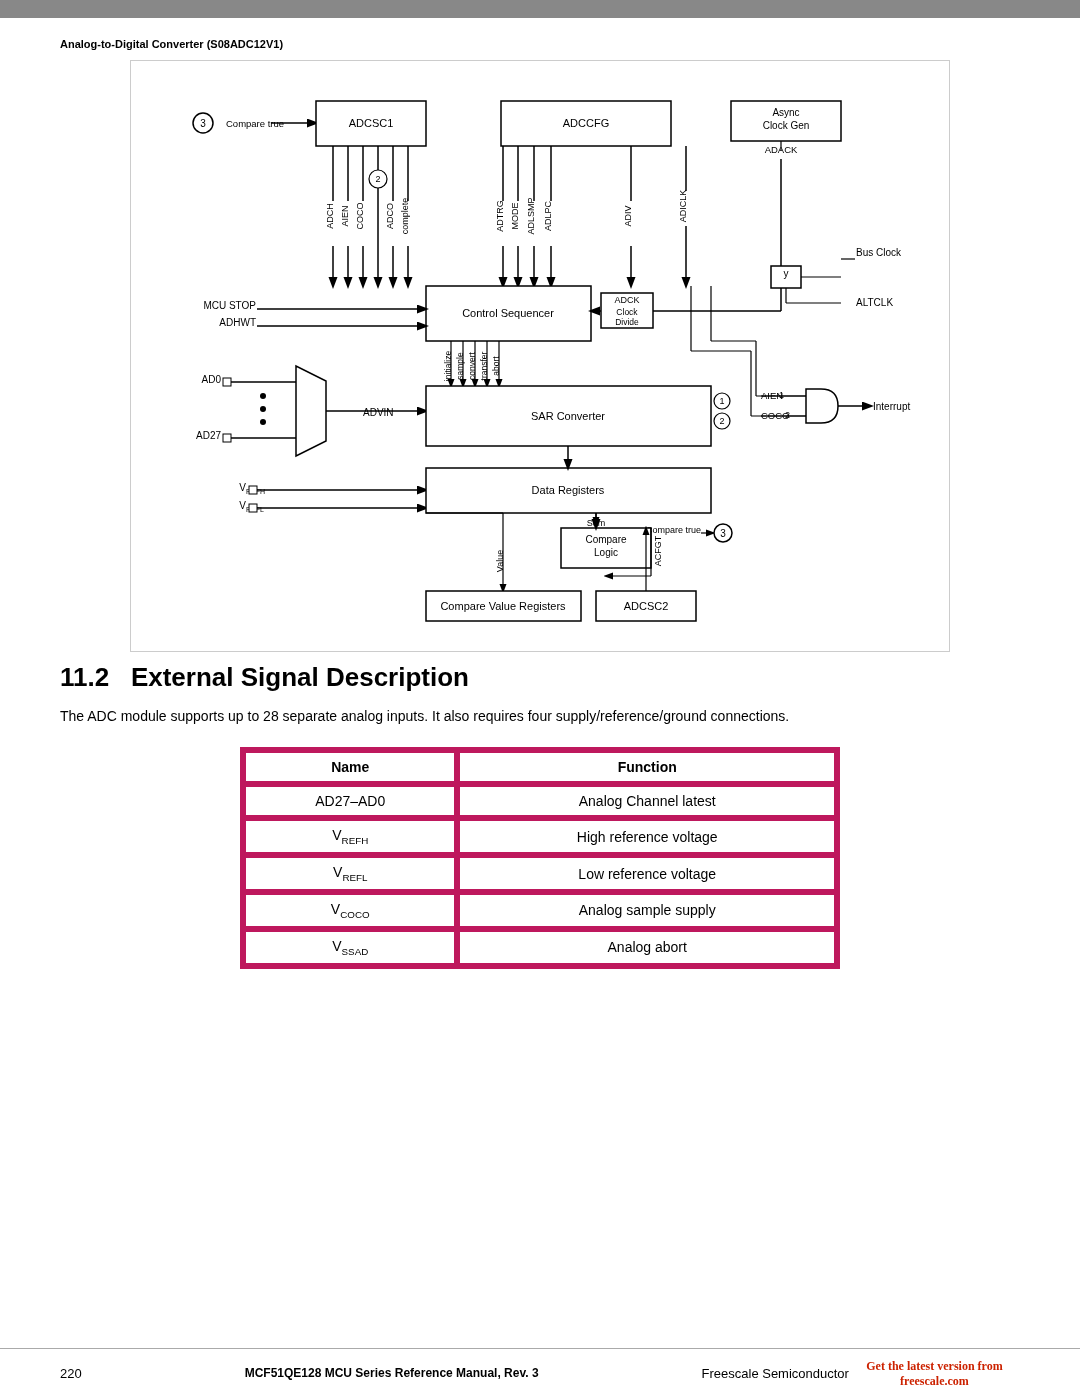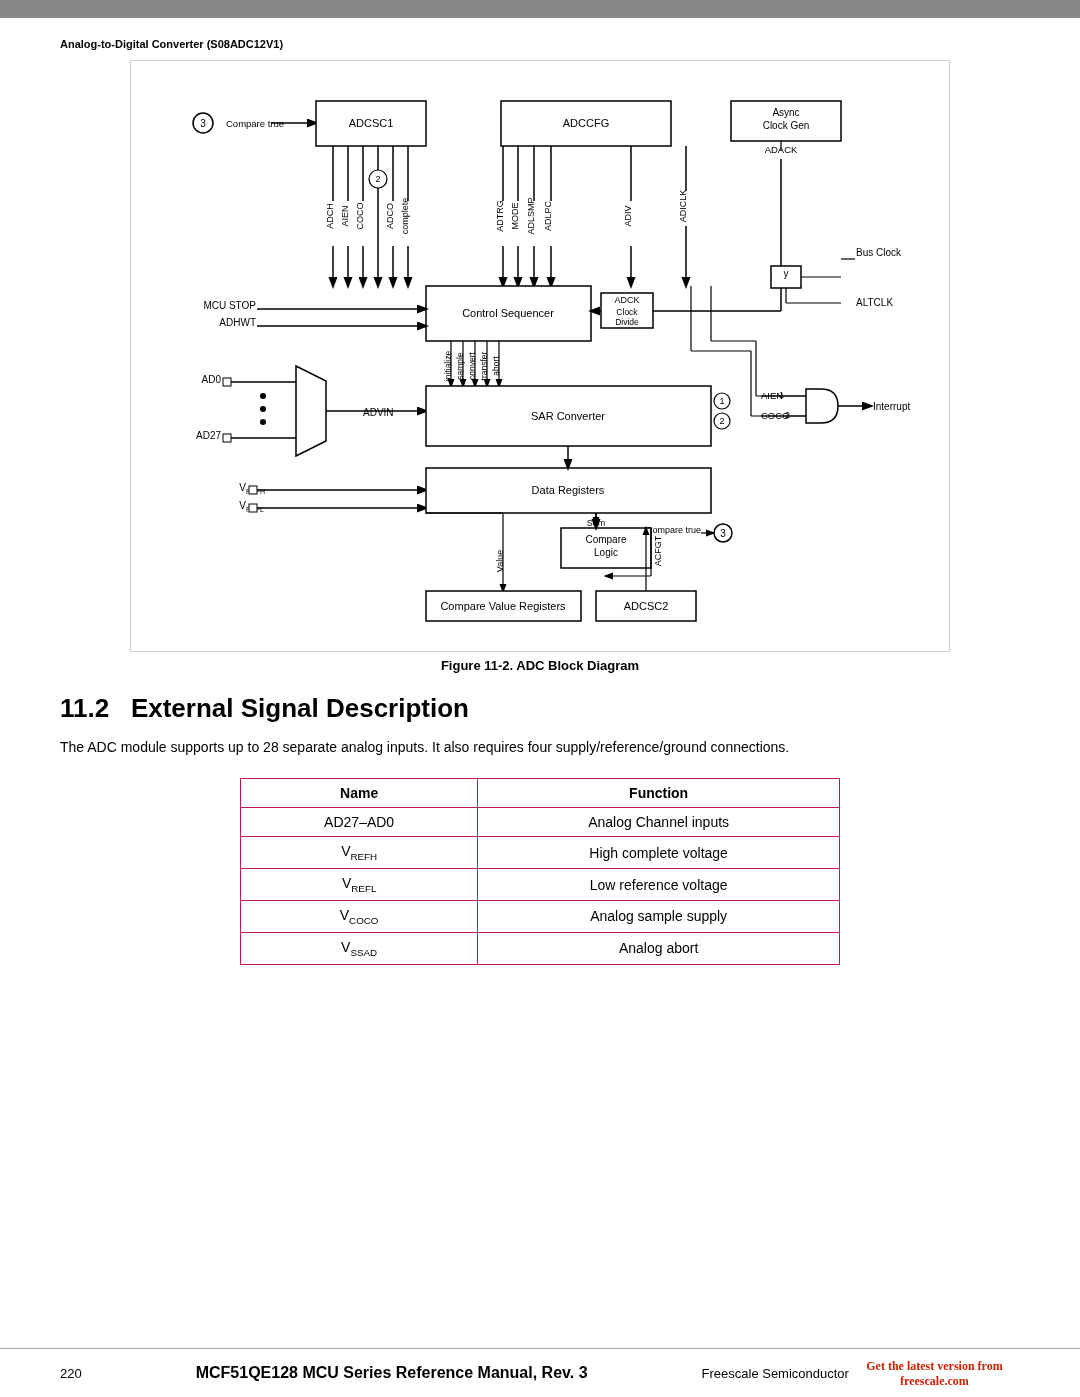--- a/index.html
+++ b/index.html
@@ -64,22 +64,22 @@
       font-weight: bold;
       margin-bottom: 8px;
     }
     .signal-table {
       width: 600px;
       margin: 0 auto;
       border-collapse: collapse;
       font-size: 14px;
     }
     .signal-table th, .signal-table td {
-      border: 1px solid #be185d;
-      padding: 6px 32px;
+      border: 6px solid #be185d;
+      padding: 6px 8px;
       text-align: center;
     }
     .signal-table th {
       font-weight: bold;
       background: #fff;
     }
     .footer {
       border-top: 1px solid #aaa;
       padding: 8px 60px;
       display: flex;
@@ -87,21 +87,21 @@
       align-items: center;
       flex-direction: row;
     }
     .footer-main {
       width: 100%;
       display: flex;
       justify-content: space-between;
       align-items: center;
     }
     .footer-center {
-      font-size: 16px;
+      font-size: 12px;
       font-weight: bold;
       text-align: center;
       flex: 1;
     }
     .footer-link {
       text-align: center;
       color: #cc2200;
       font-weight: bold;
       font-size: 12px;
       margin-top: 2px;
@@ -355,46 +355,45 @@
         <text x="581" y="350" font-family="Arial" font-size="9" text-anchor="middle" dominant-baseline="central">2</text>
 
         <defs>
           <marker id="arrow" markerWidth="8" markerHeight="8" refX="6" refY="3" orient="auto">
             <path d="M0,0 L0,6 L8,3 z" fill="black"></path>
           </marker>
         </defs>
       </svg>
     </div>
 
-    <div class="figure-caption">Figure 11-2. ADC Block Diagram</div>
 
     <div class="section-title">
       <span>11.2</span>
       <span>&nbsp;</span>
       <span>External Signal Description</span>
     </div>
 
     <div class="section-body">The ADC module supports up to 28 separate analog inputs. It also requires four supply/reference/ground connections.</div>
 
 
     <table class="signal-table">
       <thead>
         <tr>
           <th>Name</th>
           <th>Function</th>
         </tr>
       </thead>
       <tbody>
         <tr>
           <td>AD27–AD0</td>
-          <td>Analog Channel inputs</td>
+          <td>Analog Channel latest</td>
         </tr>
         <tr>
           <td>V<sub>REFH</sub></td>
-          <td>High complete voltage</td>
+          <td>High reference voltage</td>
         </tr>
         <tr>
           <td>V<sub>REFL</sub></td>
           <td>Low reference voltage</td>
         </tr>
         <tr>
           <td>V<sub>COCO</sub></td>
           <td>Analog sample supply</td>
         </tr>
         <tr>

